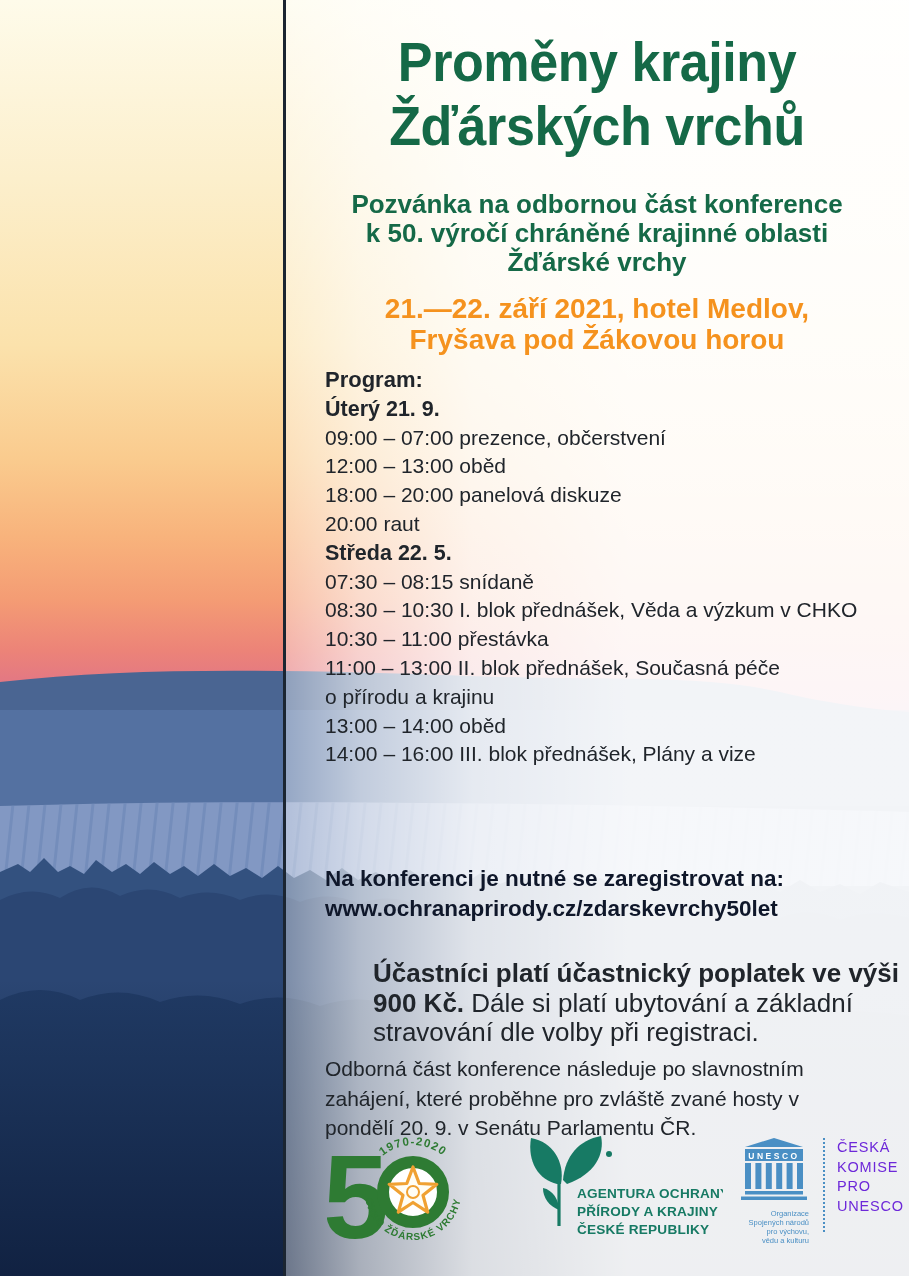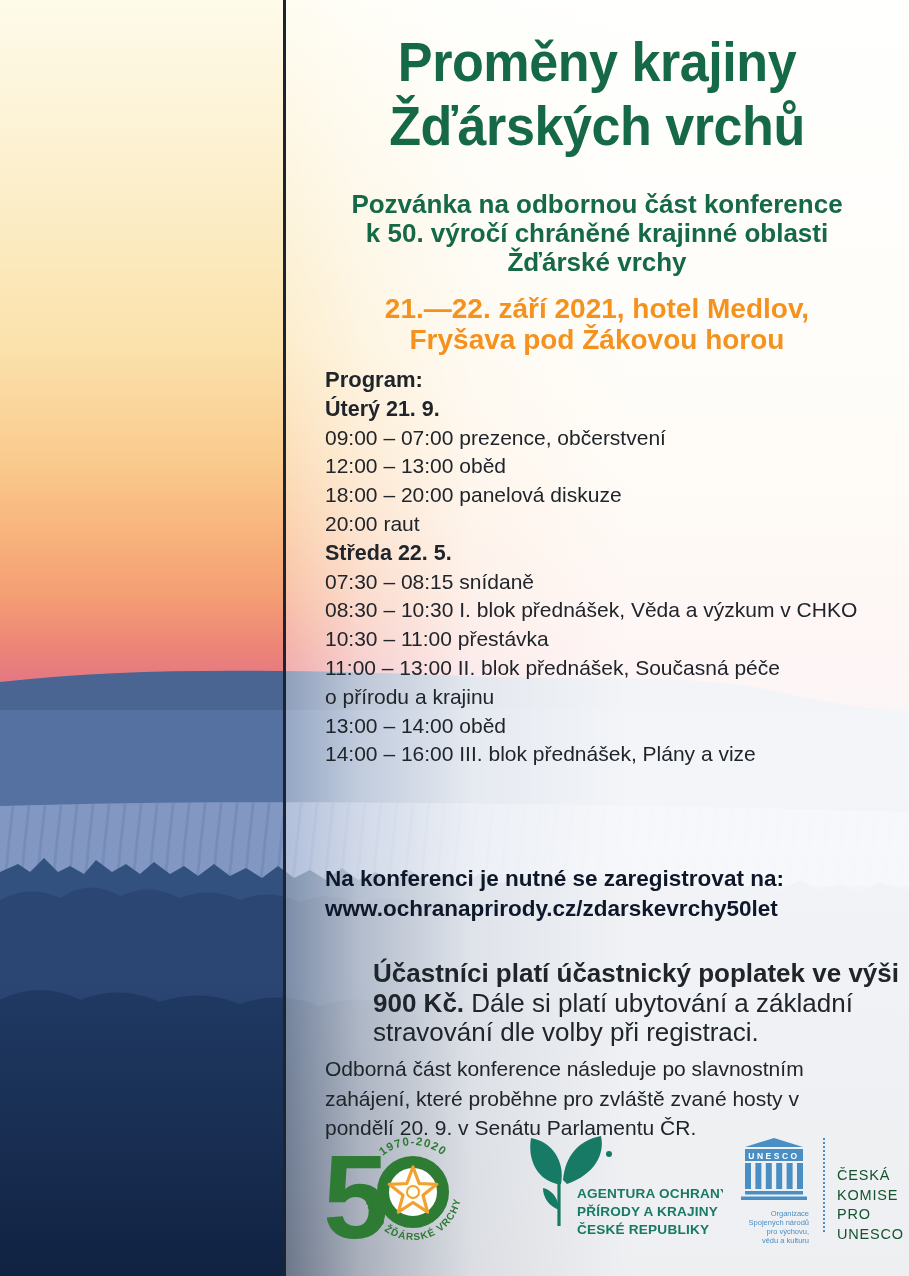--- a/index.html
+++ b/index.html
@@ -52,21 +52,21 @@
   .chko-five{font-family:"Liberation Sans",sans-serif;font-weight:bold;font-size:118px;fill:#2E7B33;}
   .arc-text{font-family:"Liberation Sans",sans-serif;font-weight:bold;fill:#2E7B33;}
   .aopk-text{font-family:"Liberation Sans",sans-serif;font-weight:bold;fill:#177A64;letter-spacing:.2px;}
   .temple-col{width:78px;text-align:center;}
   .unesco-caption{
     margin-top:4px;color:#4A8FC4;font-size:7.5px;line-height:9px;text-align:right;
     white-space:pre-line;width:74px;
   }
   .unesco-dotted{height:94px;border-left:2.5px dotted #4A8FC4;margin:0 12px 0 10px;}
   .unesco-commission{
-    margin-top:28px;color:#14532d;font-size:14.5px;line-height:19.5px;letter-spacing:.8px;
+    color:#6d28d9;font-size:14.5px;line-height:19.5px;letter-spacing:.8px;
     white-space:pre-line;
   }
 </style>
 </head>
 <body>
 
 <div class="poster">
 
   <svg class="bg-photo" viewBox="0 0 909 1276" preserveAspectRatio="none" aria-hidden="true">
     <defs>

